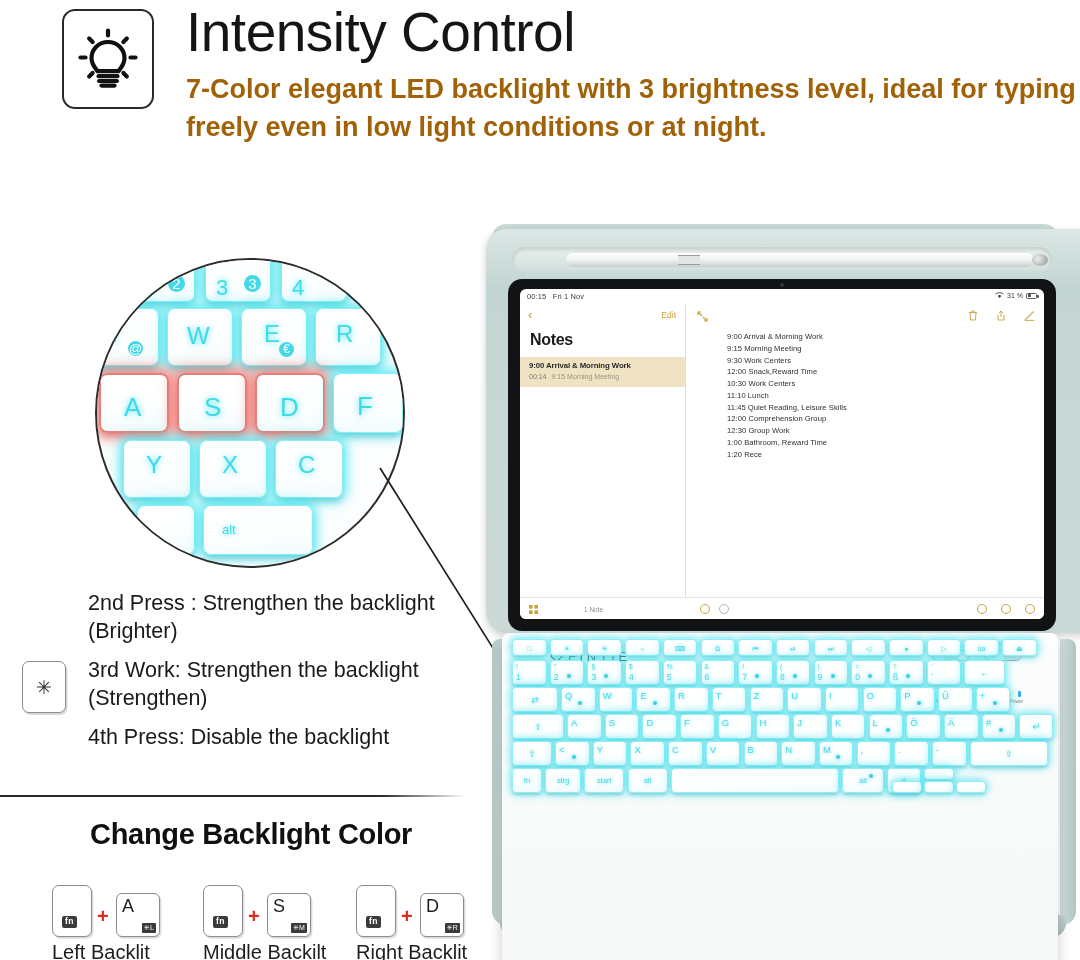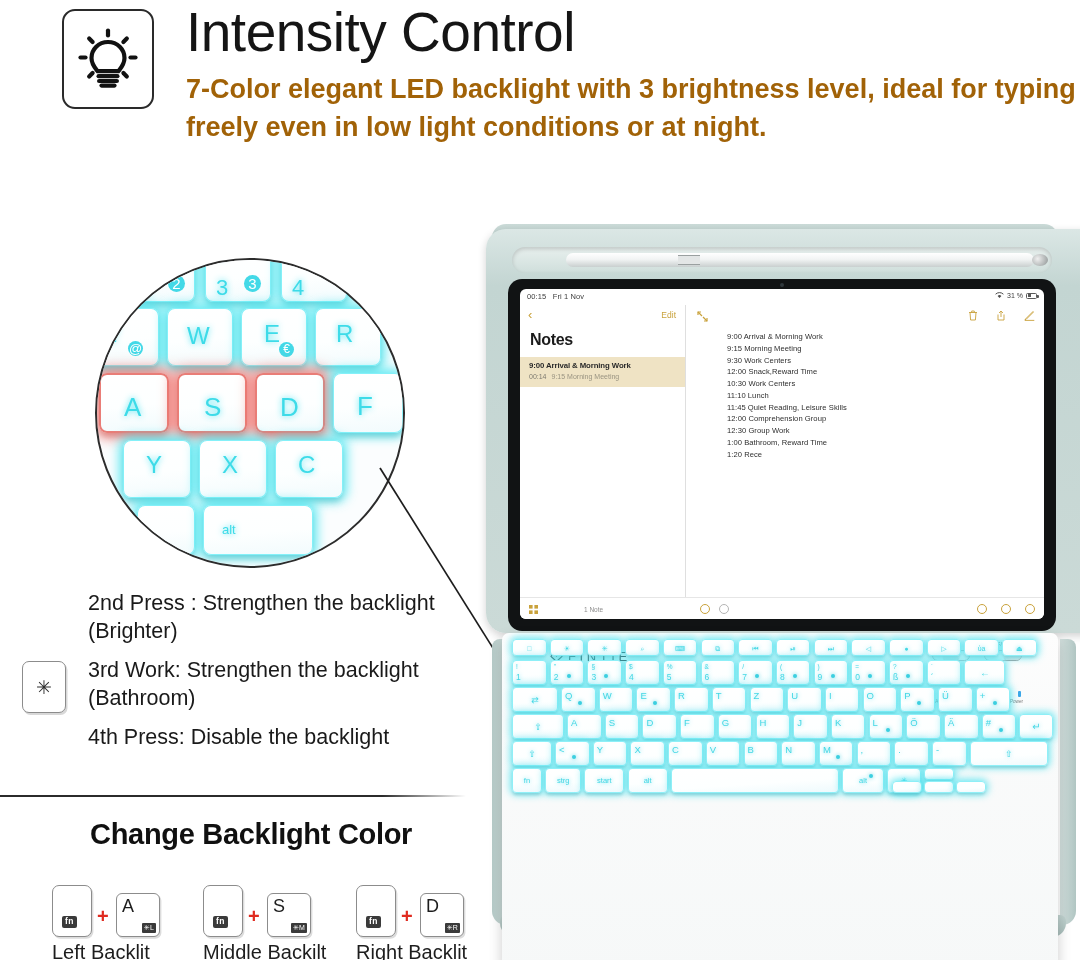--- a/index.html
+++ b/index.html
@@ -272,21 +272,21 @@
 <div id="star-key">
   <i>✳</i>
 </div>
 <div id="press-list">
   <div class="press-row tight">
     <div>2nd Press : Strengthen the backlight</div>
     <div>(Brighter)</div>
   </div>
   <div class="press-row tight">
     <div>3rd Work: Strengthen the backlight</div>
-    <div>(Bathroom)</div>
+    <div>(Strengthen)</div>
   </div>
   <div class="press-row">4th Press: Disable the backlight</div>
 </div>
 
 <div id="divider"></div>
 
 <div id="cbc-title">Change Backlight Color</div>
 
 <div class="combo" style="left:52px;">
   <div class="row">

